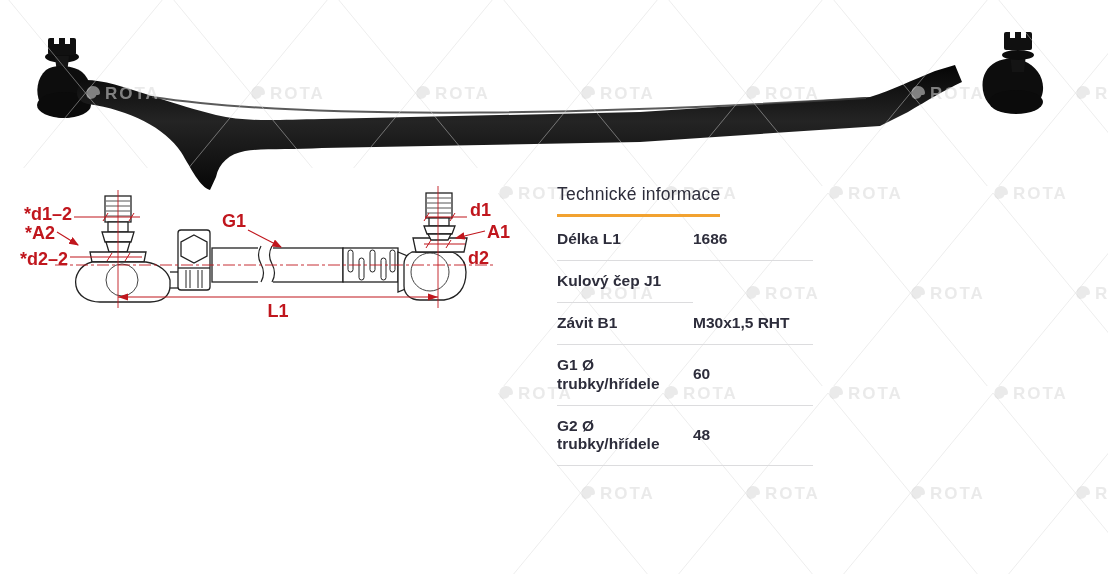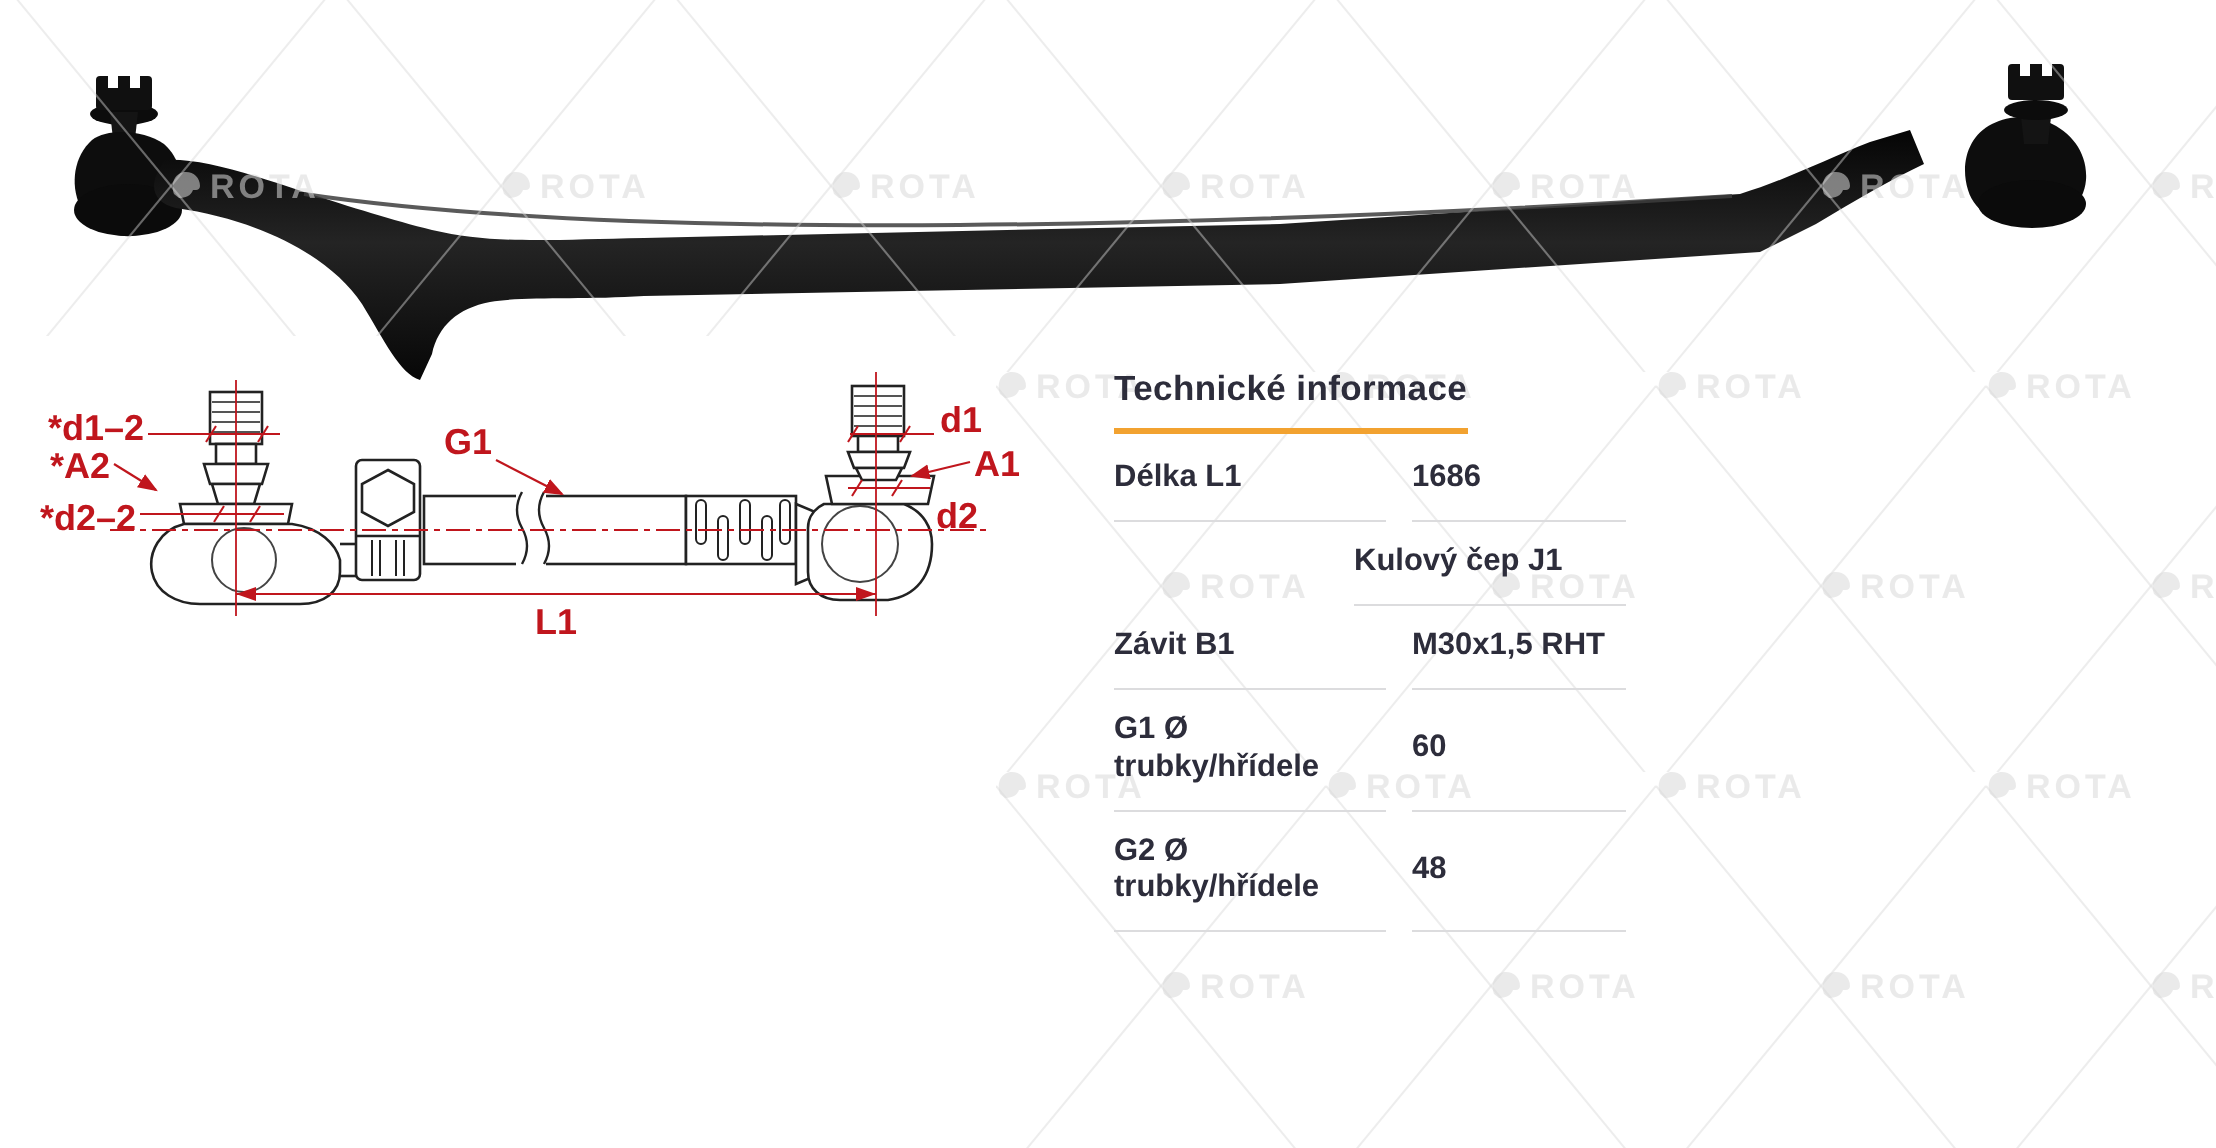--- a/index.html
+++ b/index.html
@@ -8,26 +8,26 @@
     background:#ffffff;
     font-family:"Liberation Sans",sans-serif;
   }
   #scene{position:absolute;left:0;top:0;z-index:1;}
   
   #specs{
     position:absolute;left:557px;top:184px;width:256px;z-index:2;
   }
   #specs h2{
     margin:0;display:inline-block;
-    font-size:17.5px;font-weight:bold;letter-spacing:.2px;
+    font-size:17.5px;font-weight:normal;letter-spacing:.2px;
     color:#2d2d3b;
     padding-bottom:9px;border-bottom:3px solid #f2a230;
   }
   .rows{margin-top:2px;}
-  .spec-row{display:flex;gap:13px;justify-content:flex-end;}
+  .spec-row{display:flex;}
   .spec-row .cell{
     border-bottom:1px solid #dcdcde;
     padding:11px 0;
     font-size:15.5px;font-weight:600;color:#2d2d3b;line-height:1.22;
   }
   .spec-row .label{width:136px;}
   .spec-row .value{flex:1;display:flex;align-items:center;}
   
   .redlbl{font:bold 18px "Liberation Sans",sans-serif;}
 </style>

